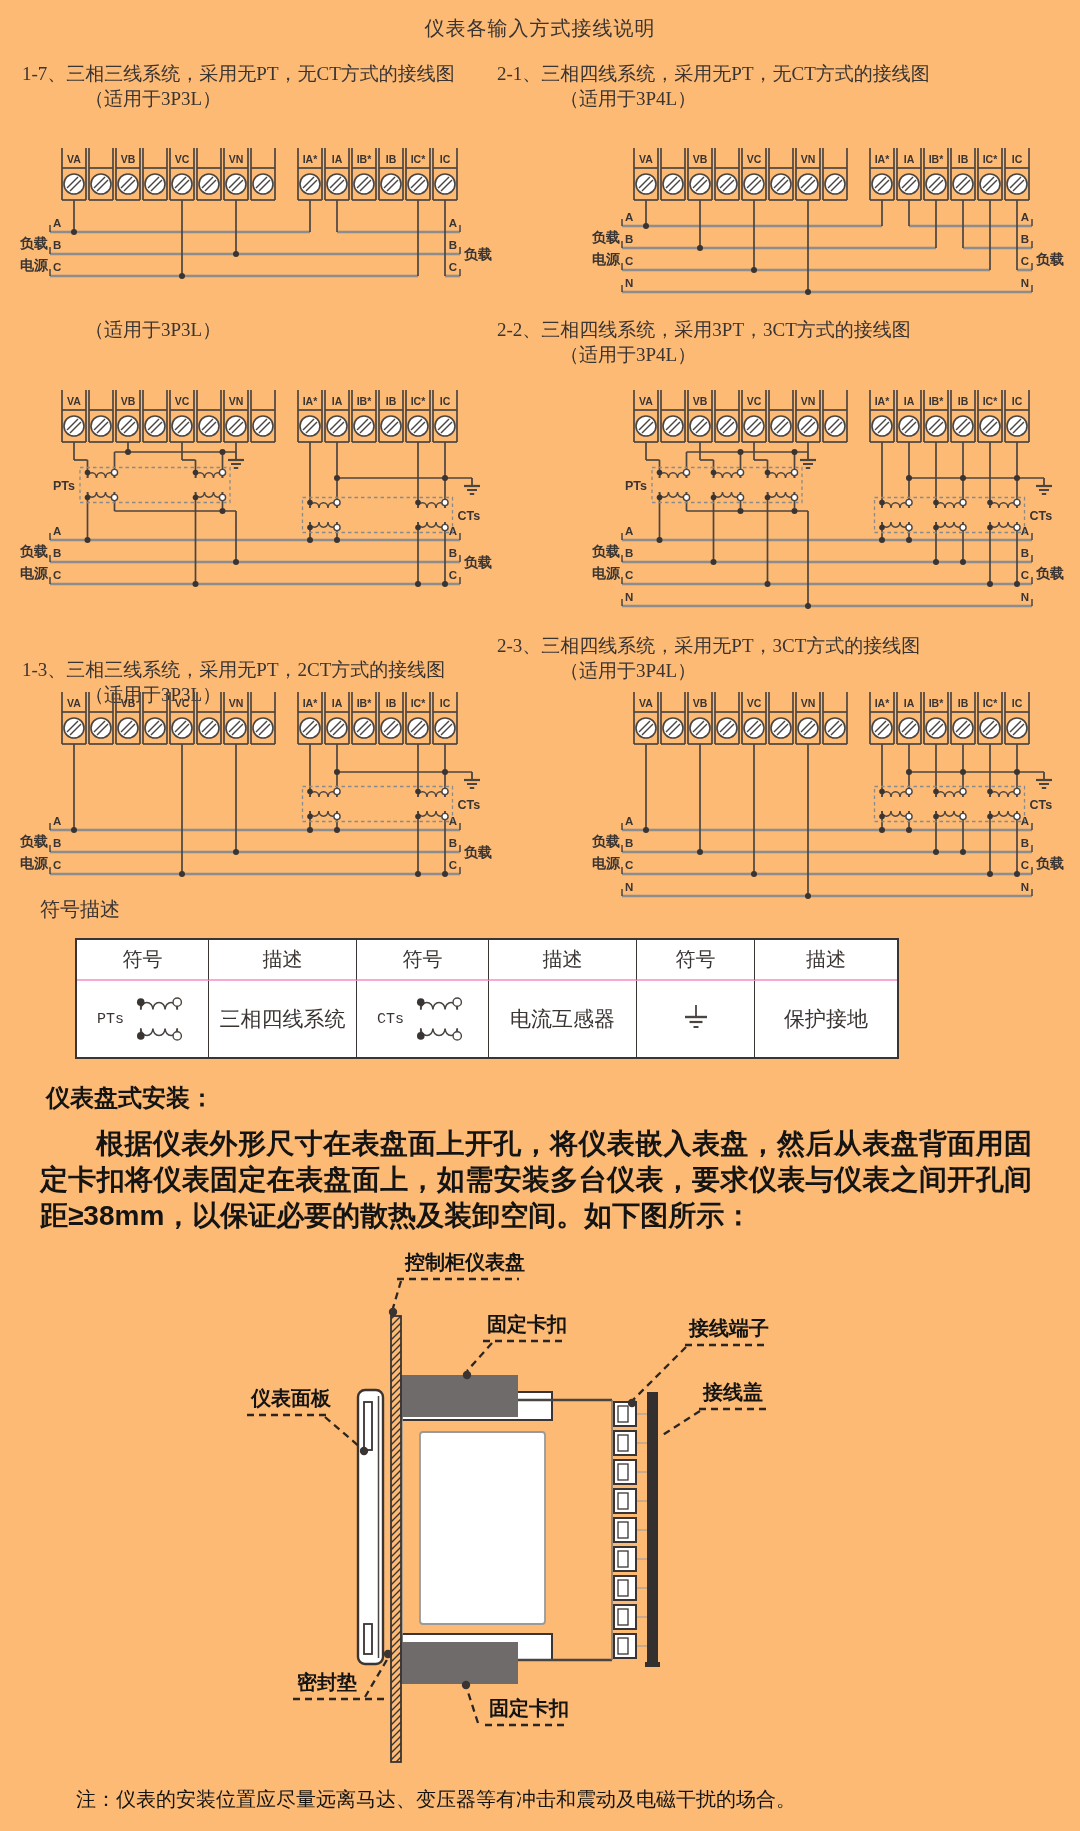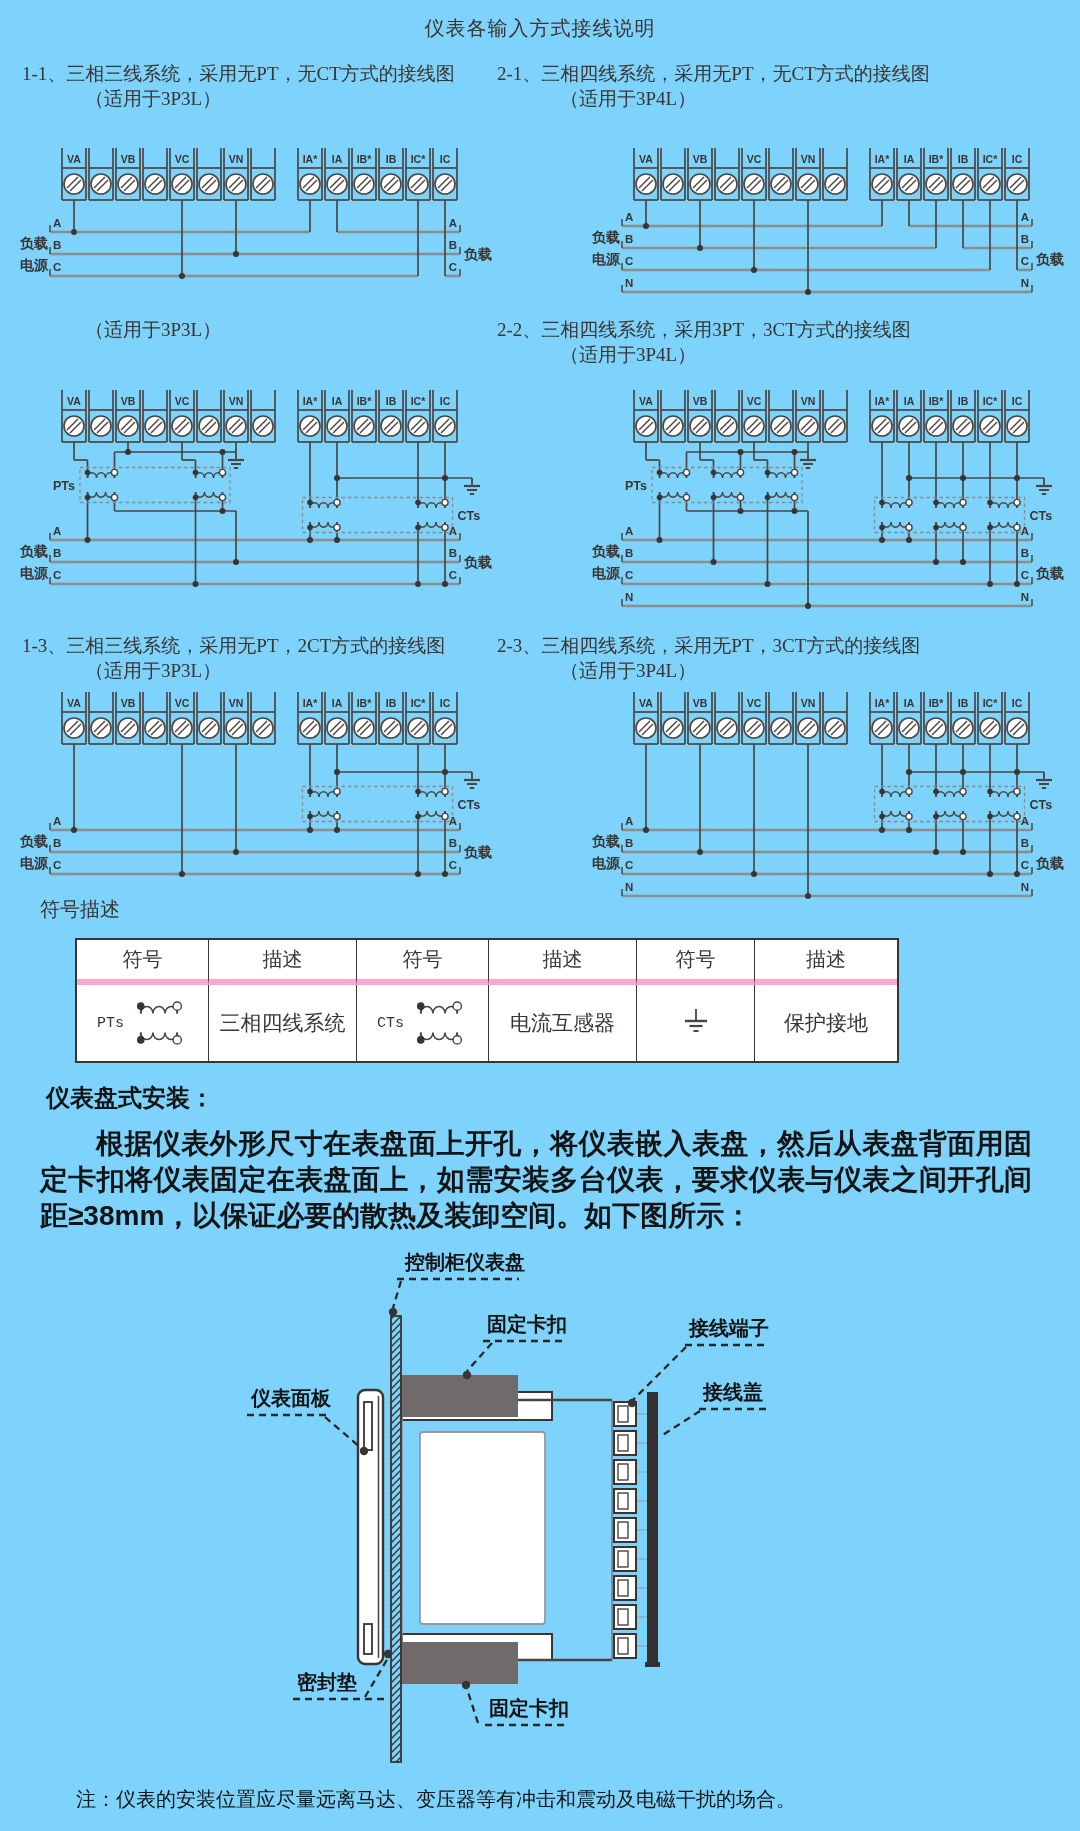--- a/index.html
+++ b/index.html
@@ -1,62 +1,62 @@
 <!DOCTYPE html>
 <html><head>
 <meta charset="utf-8">
 <style>
   html,body{margin:0;padding:0;background:#ffffff;}
-  .page{position:relative;width:1080px;height:1831px;background:#7dd3fc;overflow:hidden;
+  .page{position:relative;width:1080px;height:1831px;background:#fdba74;overflow:hidden;
         font-family:"Liberation Sans",sans-serif;color:#3a3432;}
   .title{position:absolute;top:15px;left:0;width:1080px;text-align:center;
          font-family:"Liberation Serif",serif;font-size:20px;letter-spacing:1px;}
   .dh{position:absolute;font-family:"Liberation Serif",serif;font-size:19px;line-height:1.3;
       color:#3a3432;white-space:nowrap;}
   .dh .sub{padding-left:63px;font-family:Liberation Serif, serif;}
   svg.wd{position:absolute;overflow:visible;}
   svg text{font-family:"Liberation Sans",sans-serif;}
   .symhead{position:absolute;left:40px;top:896px;font-family:Liberation Serif, serif;font-size:20px;}
   .symtable{position:absolute;left:75px;top:938px;display:grid;
             grid-template-columns:132px 148px 132px 148px 118px 142px;
             border:2.5px solid #3a3432;background:#fff;}
   .symtable .cell{border-right:1.5px solid #3a3432;display:flex;align-items:center;
                   justify-content:center;font-family:"Liberation Serif",serif;}
   .symtable .cell.last{border-right:none;}
-  .symtable .hc{height:39px;font-size:20px;border-bottom:6px solid #f9a8d4;}
+  .symtable .hc{height:39px;font-size:20px;border-bottom:2px solid #f9a8d4;}
   .symtable .bc{height:76px;font-size:21px;gap:6px;}
   .symtable .symname{font-family:"Liberation Mono",monospace;font-size:15px;}
   .insthead{position:absolute;left:46px;top:1082px;font-size:24px;font-weight:bold;color:#141414;}
   .instpara{position:absolute;left:40px;top:1126px;width:992px;font-size:28px;line-height:36px;
             color:#141414;text-indent:2em;text-align:justify;font-weight:bold;}
   .note{position:absolute;left:52px;top:1786px;font-size:20px;color:#141414;white-space:nowrap;margin-left:24px;}
 </style>
 </head>
 <body>
 
 <div class="page">
 
   <div class="title">仪表各输入方式接线说明</div>
 
   <div class="dh" style="left:22px;top:62px">
-    <div>1-1、三相三线系统，采用无PT，无CT方式的接线图</div>
+    <div>1-7、三相三线系统，采用无PT，无CT方式的接线图</div>
     <div class="sub">（适用于3P3L）</div>
   </div>
   <div class="dh" style="left:497px;top:62px">
     <div>2-1、三相四线系统，采用无PT，无CT方式的接线图</div>
     <div class="sub">（适用于3P4L）</div>
   </div>
   <div class="dh" style="left:22px;top:318px">
     <div class="sub">（适用于3P3L）</div>
   </div>
   <div class="dh" style="left:497px;top:318px">
     <div>2-2、三相四线系统，采用3PT，3CT方式的接线图</div>
     <div class="sub">（适用于3P4L）</div>
   </div>
-  <div class="dh" style="left:22px;top:634px">
+  <div class="dh" style="left:22px;top:658px">
     <div>1-3、三相三线系统，采用无PT，2CT方式的接线图</div>
     <div class="sub">（适用于3P3L）</div>
   </div>
   <div class="dh" style="left:497px;top:634px">
     <div>2-3、三相四线系统，采用无PT，3CT方式的接线图</div>
     <div class="sub">（适用于3P4L）</div>
   </div>
 
   <svg class="wd" style="left:20px;top:148px" width="470" viewBox="0 0 470 144" height="144">
       <line x1="30" y1="84" x2="290" y2="84" stroke="#8d8d8d" stroke-width="2.6"></line>

